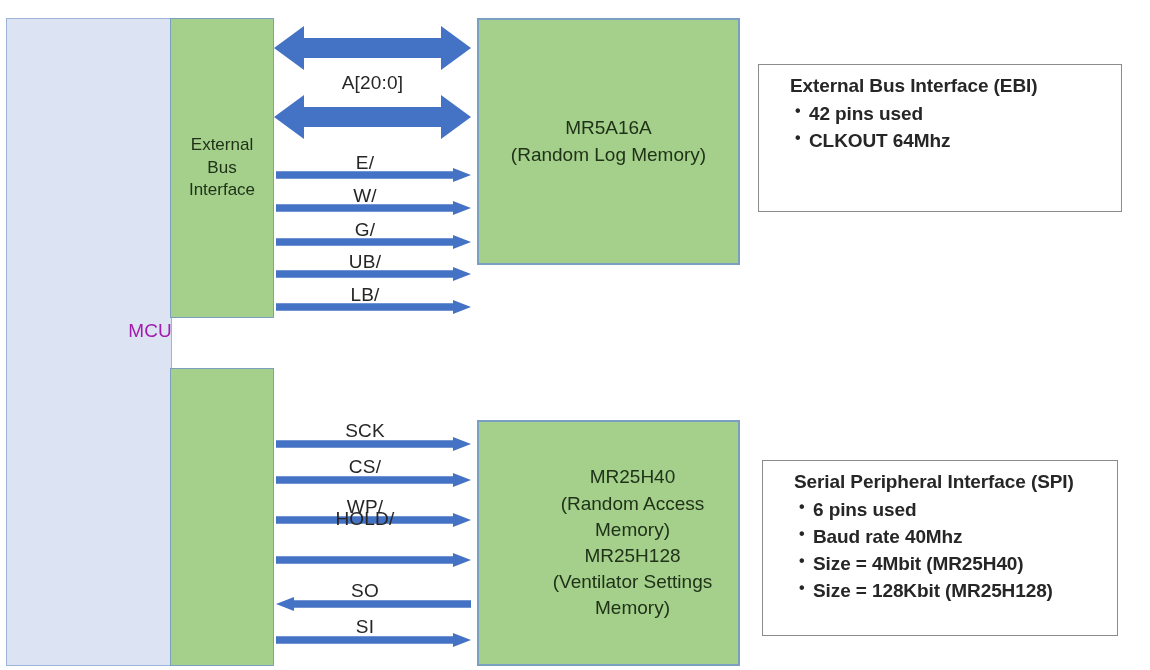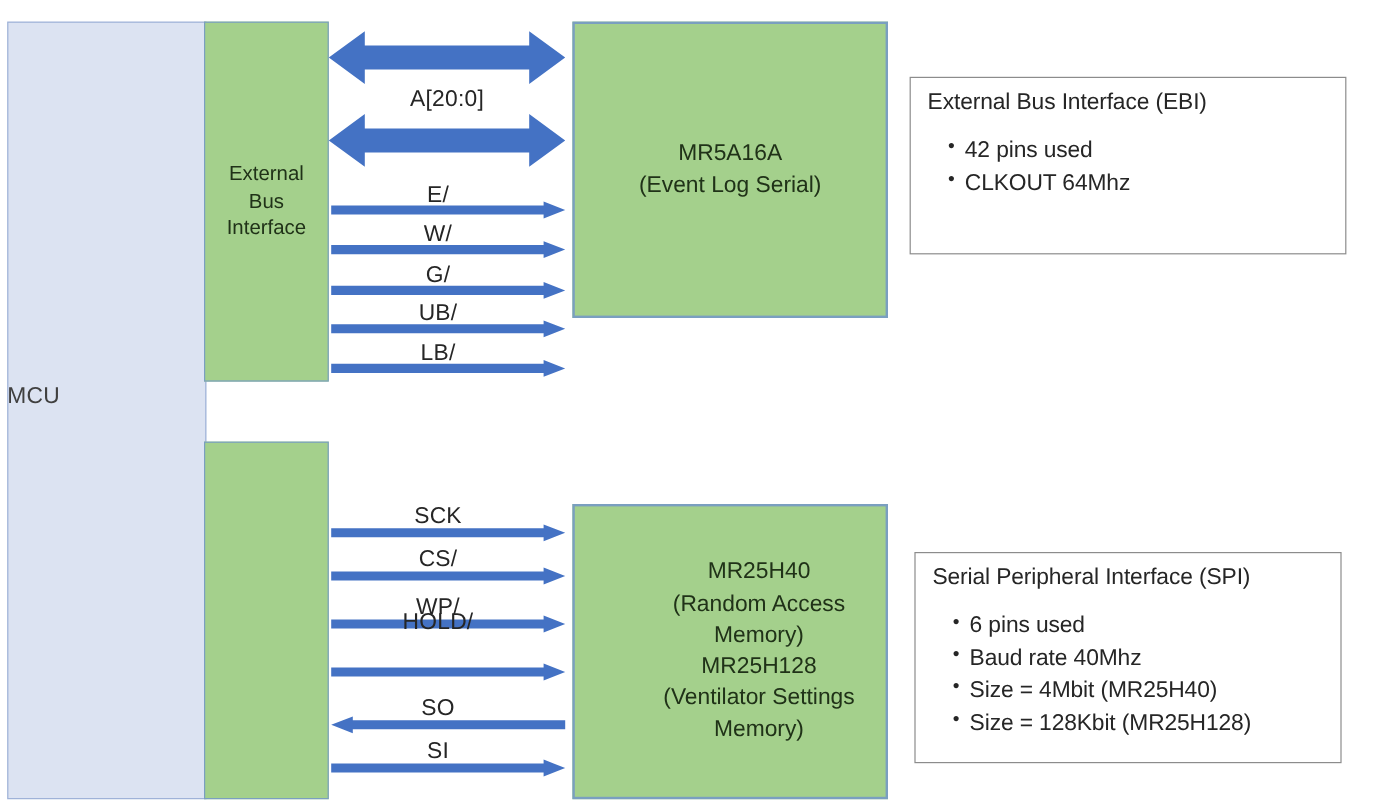--- a/index.html
+++ b/index.html
@@ -7,21 +7,21 @@
        font-family:"Liberation Sans",sans-serif;color:#1a1a1a;}
   .canvas{position:absolute;inset:0;}
 
   
   .mcu-box{
     position:absolute;left:6px;top:18px;width:166px;height:648px;
     background:#dce3f2;border:1.5px solid #9fb2d8;box-sizing:border-box;
   }
   .mcu-label{
     position:absolute;left:6px;top:320px;width:166px;
-    text-align:left;font-size:19px;color:#404040;letter-spacing:.2px;
+    text-align:right;font-size:19px;color:#a21caf;letter-spacing:.2px;
   }
 
   
   .ebi-block{
     position:absolute;left:170px;top:18px;width:104px;height:300px;
     background:#a4d08c;border:1.5px solid #7a9fc0;box-sizing:border-box;
     display:flex;align-items:center;justify-content:center;
   }
   .ebi-block .txt{
     font-size:17px;line-height:1.32;text-align:center;color:#203218;
@@ -37,24 +37,24 @@
     position:absolute;background:#a4d08c;border:2px solid #7a9fc0;
     box-sizing:border-box;display:flex;align-items:center;justify-content:center;
   }
   .mem .txt{font-size:19px;line-height:1.38;text-align:center;color:#203218;padding:0 8px;}
   .mem-top{left:477px;top:18px;width:263px;height:247px;}
   .mem-bot{left:477px;top:420px;width:263px;height:246px;padding-left:48px;}
 
   
   .info{
     position:absolute;background:#ffffff;border:1.3px solid #8c8c8c;
-    box-sizing:border-box;padding:10px 12px 10px 14px;
+    box-sizing:border-box;padding:10px 12px 10px 31px;font-weight:bold;
   }
   .info .title{font-size:19px;color:#262626;margin-bottom:2px;letter-spacing:-.1px;}
-  .info ul{list-style:none;margin:16px;padding:0;}
+  .info ul{list-style:none;margin:4px;padding:0;}
   .info li{font-size:19px;color:#262626;line-height:1.42;position:relative;padding-left:15px;letter-spacing:-.1px;}
   .info li:before{content:"\2022";position:absolute;left:1px;top:-1px;font-size:16px;}
   .info-ebi{left:758px;top:64px;width:364px;height:148px;}
   .info-spi{left:762px;top:460px;width:356px;height:176px;}
 
   
   .arrow{position:absolute;}
   .arrow svg{display:block;overflow:visible;}
 
   .siglabel{
@@ -72,21 +72,21 @@
 
   <div class="ebi-block">
     <div class="txt">External<br>Bus<br>Interface</div>
   </div>
 
   <div class="spi-block"></div>
 
   <div class="mem mem-top">
     <div class="txt">
       <span>MR5A16A</span><br>
-      <span>(Event Log Serial)</span>
+      <span>(Random Log Memory)</span>
     </div>
   </div>
 
   <div class="mem mem-bot">
     <div class="txt">
       <span>MR25H40</span><br>
       <span>(Random Access</span><br>
       <span>Memory)</span><br>
       <span>MR25H128</span><br>
       <span>(Ventilator Settings</span><br>

